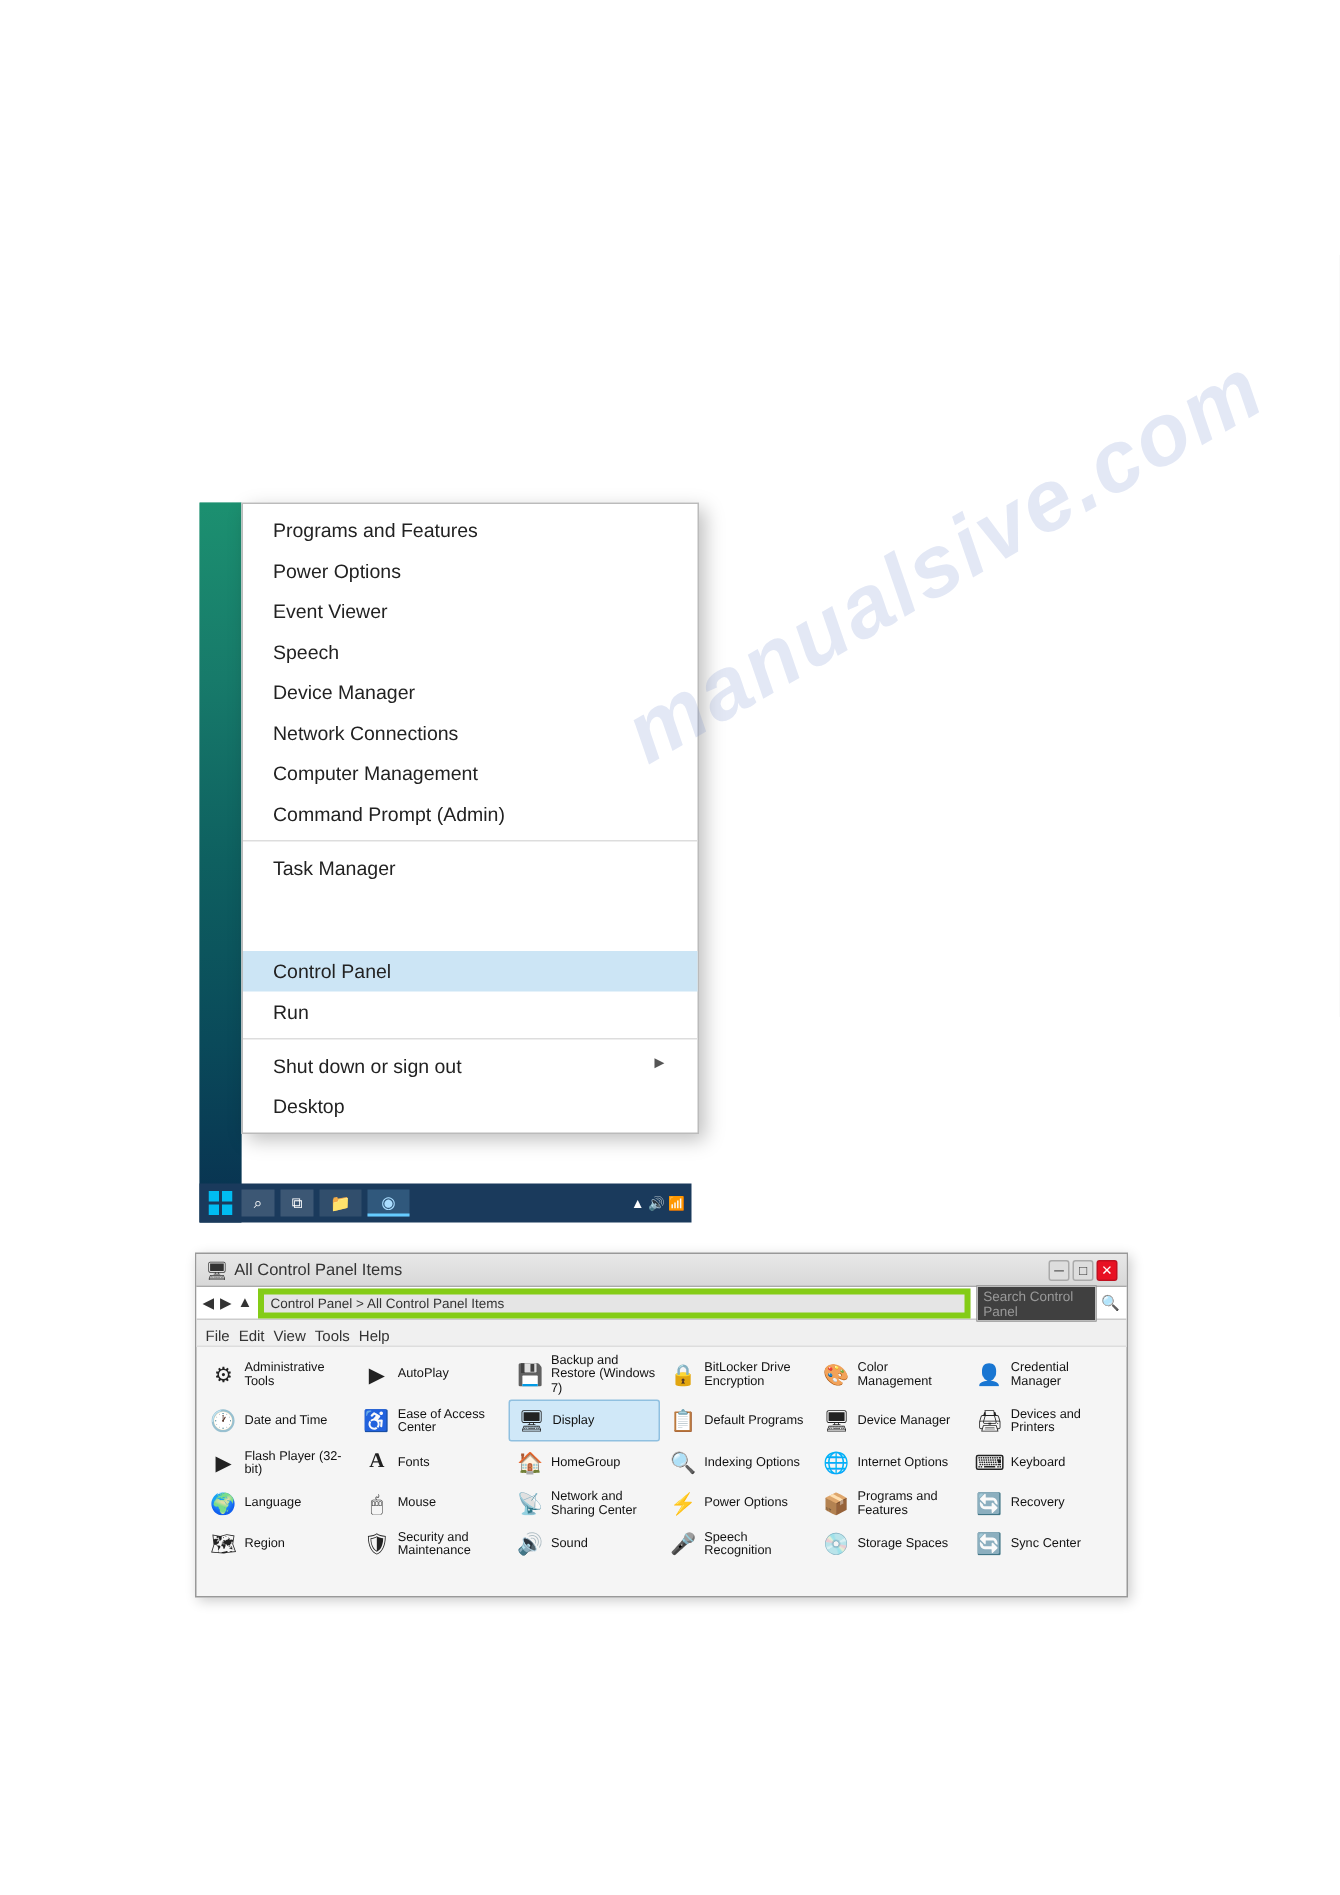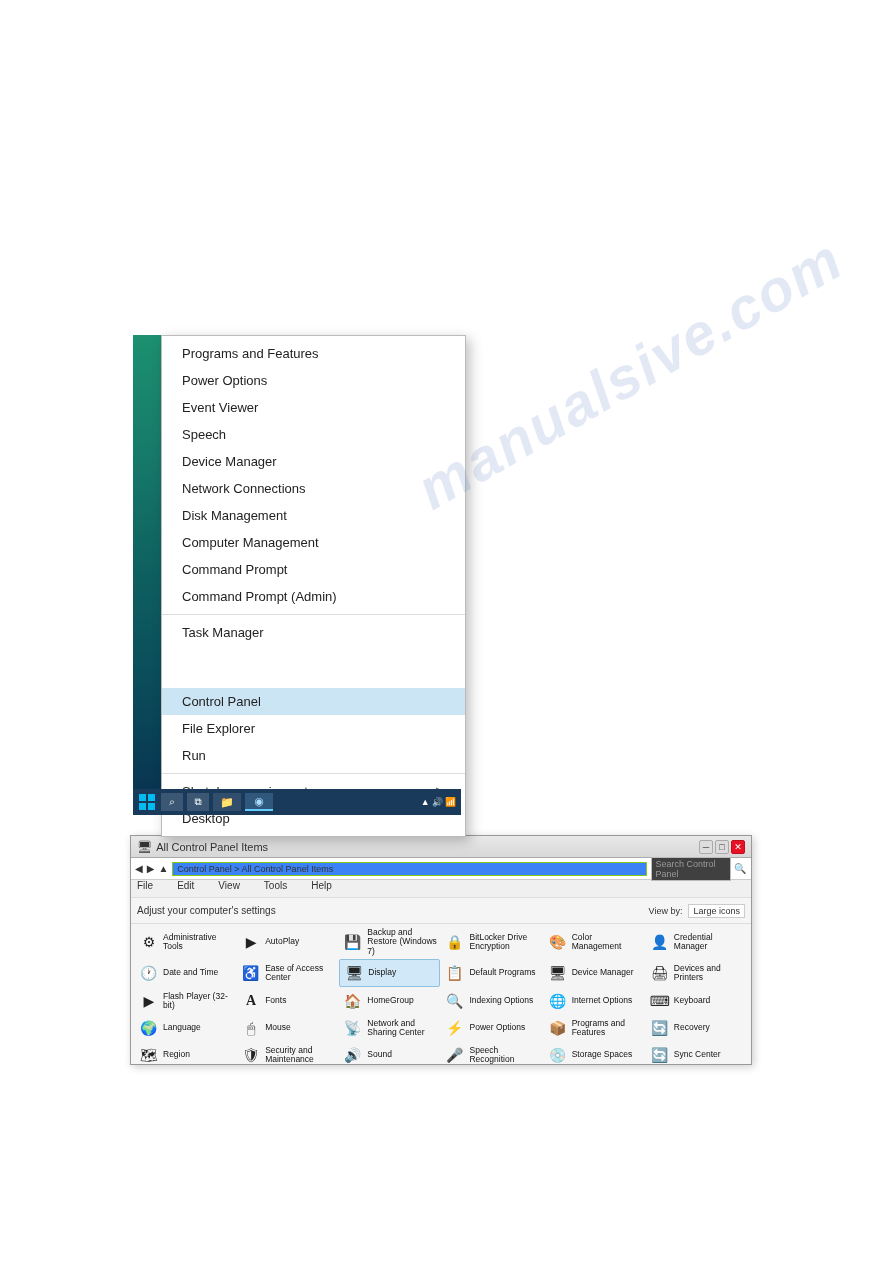--- a/index.html
+++ b/index.html
@@ -183,23 +183,23 @@
       font-size: 10px;
       color: #333;
       gap: 4px;
     }
 
     .cp-menu-bar {
       height: 18px;
       background: #f0f0f0;
       border-bottom: 1px solid #ddd;
       display: flex;
-      align-items: flex-start;
+      align-items: flex-end;
       padding: 0 6px;
-      gap: 24px;
+      gap: 6px;
       font-size: 10px;
       color: #333;
     }
 
     .cp-toolbar {
       height: 26px;
       background: #f5f5f5;
       border-bottom: 1px solid #ddd;
       display: flex;
       align-items: center;
@@ -253,28 +253,25 @@
   <div style="width:100%;height:100%;background:linear-gradient(to bottom,#1c9070,#177a6a,#0e6060,#0a4a5a,#083050);opacity:0.95;"></div>
 </div>
 
 <div class="context-menu">
   <div class="menu-item">Programs and Features</div>
   <div class="menu-item">Power Options</div>
   <div class="menu-item">Event Viewer</div>
   <div class="menu-item">Speech</div>
   <div class="menu-item">Device Manager</div>
   <div class="menu-item">Network Connections</div>
-  <div class="menu-item">Disk Management</div>
   <div class="menu-item">Computer Management</div>
-  <div class="menu-item">Command Prompt</div>
   <div class="menu-item">Command Prompt (Admin)</div>
   <div class="menu-separator"></div>
   <div class="menu-item">Task Manager</div>
   <div class="menu-item highlighted">Control Panel</div>
-  <div class="menu-item">File Explorer</div>
   <div class="menu-item">Run</div>
   <div class="menu-separator"></div>
   <div class="menu-item-with-arrow">
     <span>Shut down or sign out</span>
     <span class="arrow-icon">►</span>
   </div>
   <div class="menu-item">Desktop</div>
 </div>
 
 <div class="taskbar-area">
@@ -314,38 +311,33 @@
       <div class="cp-ctrl-btn">─</div>
       <div class="cp-ctrl-btn">□</div>
       <div class="cp-ctrl-btn" style="background:#e81123;color:white;border-color:#c01020;">✕</div>
     </div>
   </div>
 
   <div class="cp-address-bar">
     <span style="cursor:pointer;">◀</span>
     <span style="cursor:pointer;">▶</span>
     <span style="cursor:pointer;">▲</span>
-    <span style="flex:1;background:#3b82f6;border:1px solid #84cc16;padding:1px 4px;font-size:9px;">Control Panel &gt; All Control Panel Items</span>
+    <span style="flex:1;background:#e5e5e5;border:4px solid #84cc16;padding:1px 4px;font-size:9px;">Control Panel &gt; All Control Panel Items</span>
     <span style="width:80px;background:#404040;border:1px solid #bbb;padding:1px 4px;font-size:9px;color:#999;">Search Control Panel</span>
     <span style="cursor:pointer;font-size:10px;">🔍</span>
   </div>
 
   <div class="cp-menu-bar">
     <span style="cursor:pointer;">File</span>
     <span style="cursor:pointer;">Edit</span>
     <span style="cursor:pointer;">View</span>
     <span style="cursor:pointer;">Tools</span>
     <span style="cursor:pointer;">Help</span>
   </div>
 
-  <div class="cp-toolbar">
-    <span>Adjust your computer's settings</span>
-    <span style="margin-left:auto;font-size:9px;color:#333;">View by:</span>
-    <span style="font-size:9px;color:#333;background:white;border:1px solid #ccc;padding:1px 4px;cursor:pointer;">Large icons</span>
-  </div>
 
   <div style="padding:2px 4px;display:grid;grid-template-columns:repeat(6,1fr);gap:1px;overflow:hidden;height:calc(100% - 88px);">
 
     <div class="cp-item">
       <div class="cp-icon">⚙</div>
       <span class="cp-item-label">Administrative Tools</span>
     </div>
     <div class="cp-item">
       <div class="cp-icon">▶</div>
       <span class="cp-item-label">AutoPlay</span>

